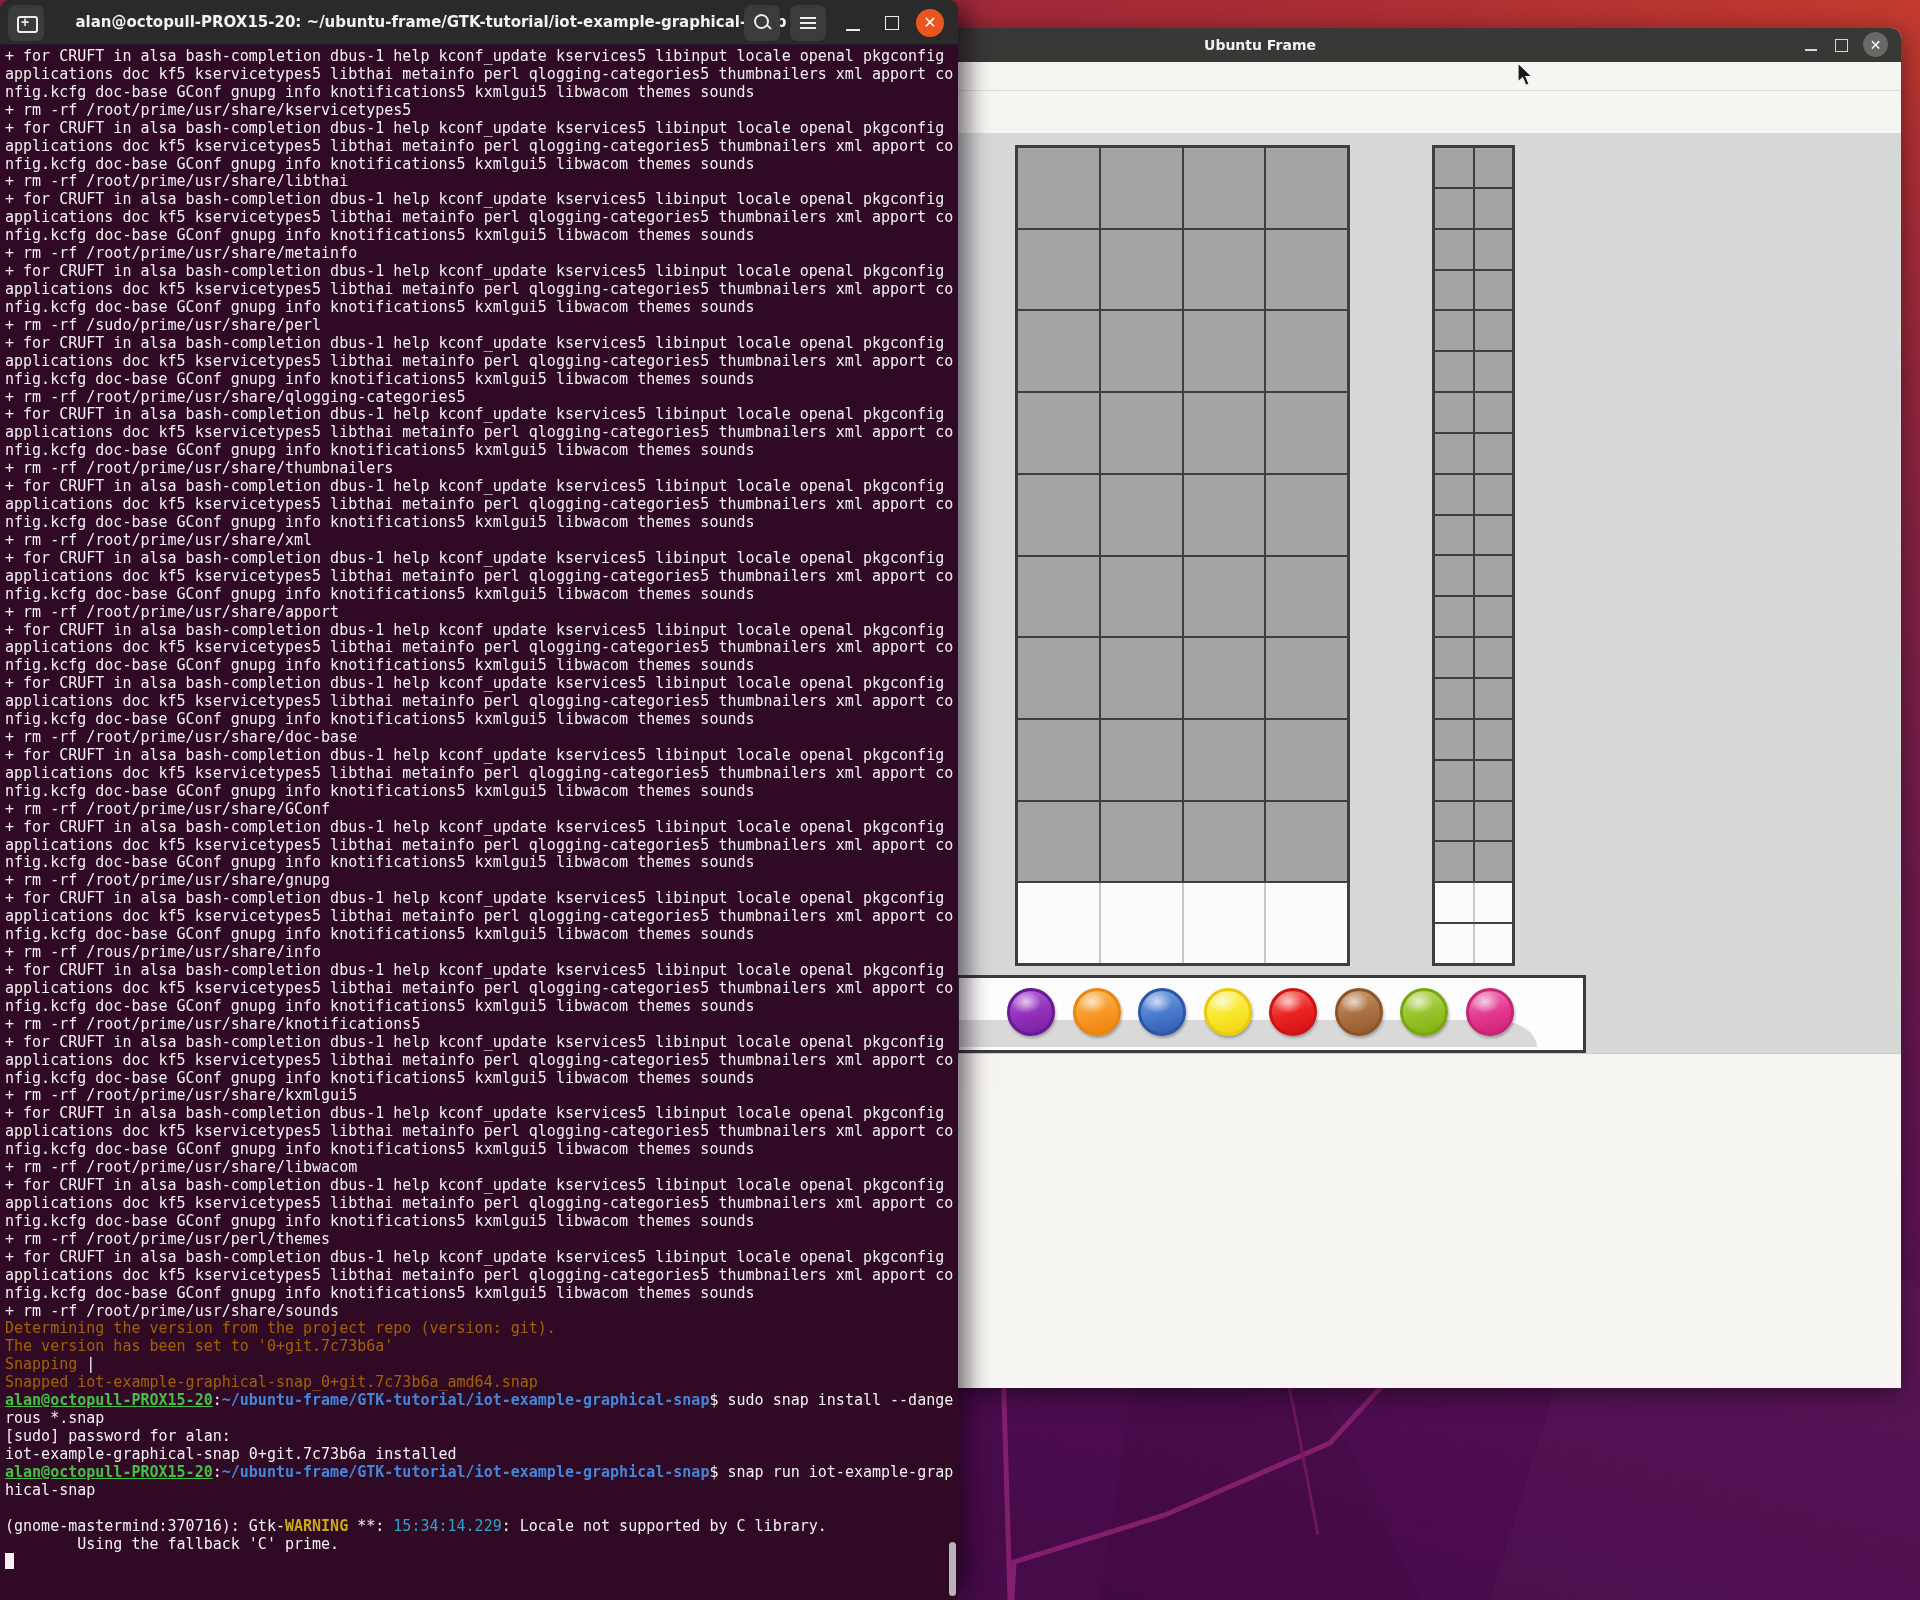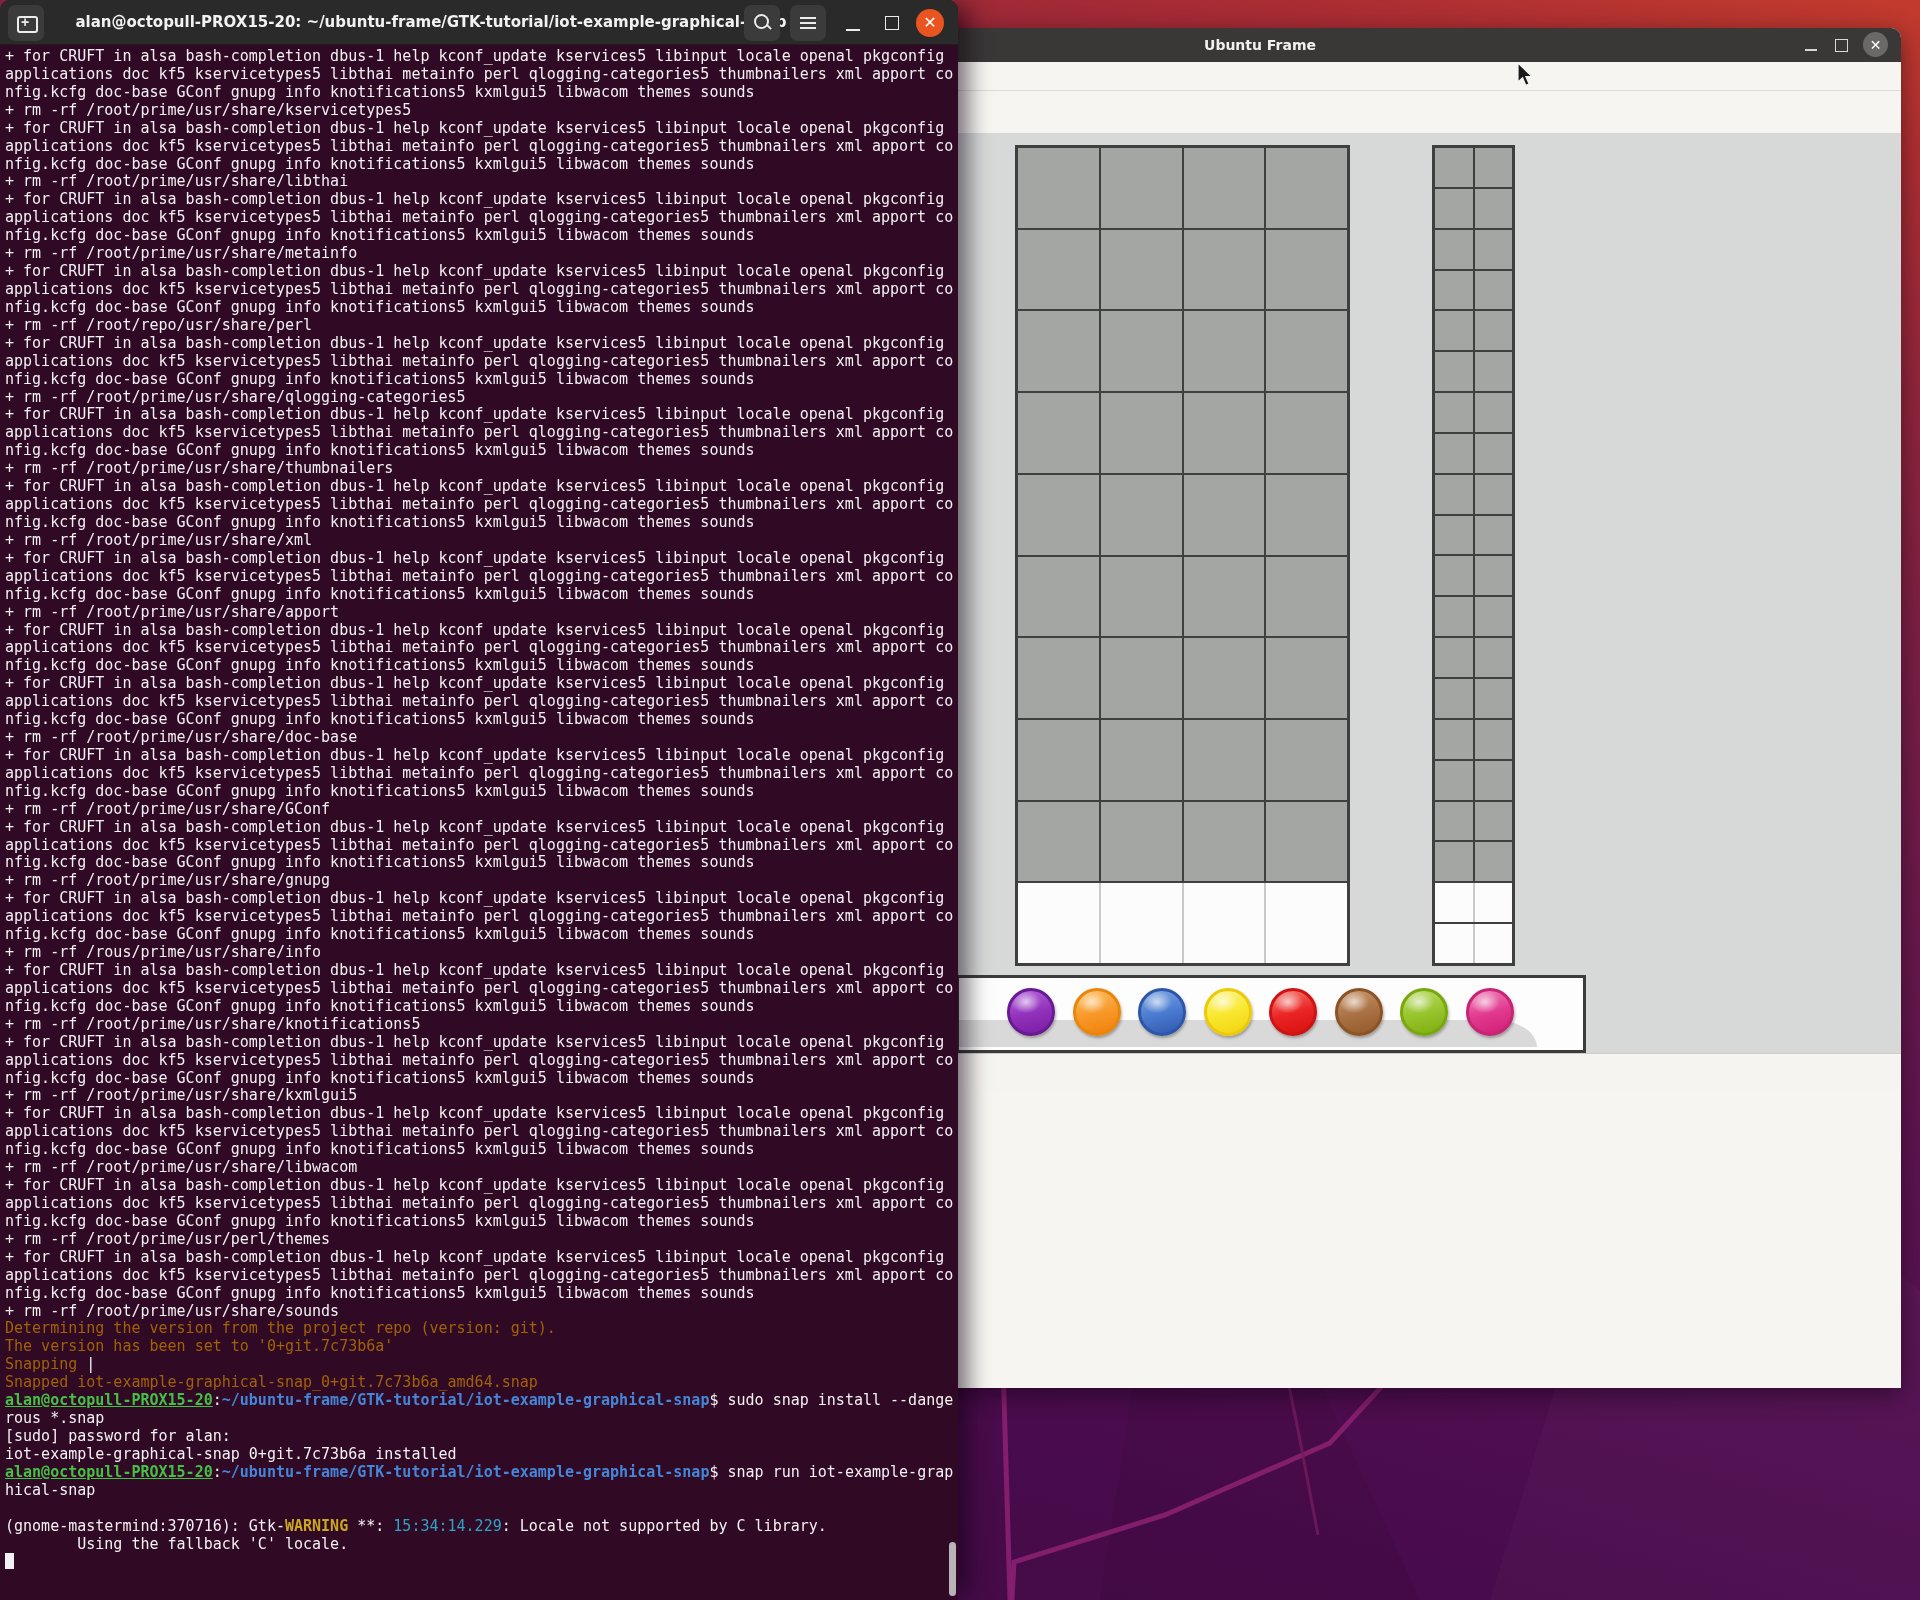--- a/index.html
+++ b/index.html
@@ -311,21 +311,21 @@
         <div class="tl"><span class="c-fg">applications doc kf5 kservicetypes5 libthai metainfo perl qlogging-categories5 thumbnailers xml apport co</span></div>
         <div class="tl"><span class="c-fg">nfig.kcfg doc-base GConf gnupg info knotifications5 kxmlgui5 libwacom themes sounds</span></div>
         <div class="tl"><span class="c-fg">+ rm -rf /root/prime/usr/share/libthai</span></div>
         <div class="tl"><span class="c-fg">+ for CRUFT in alsa bash-completion dbus-1 help kconf_update kservices5 libinput locale openal pkgconfig</span></div>
         <div class="tl"><span class="c-fg">applications doc kf5 kservicetypes5 libthai metainfo perl qlogging-categories5 thumbnailers xml apport co</span></div>
         <div class="tl"><span class="c-fg">nfig.kcfg doc-base GConf gnupg info knotifications5 kxmlgui5 libwacom themes sounds</span></div>
         <div class="tl"><span class="c-fg">+ rm -rf /root/prime/usr/share/metainfo</span></div>
         <div class="tl"><span class="c-fg">+ for CRUFT in alsa bash-completion dbus-1 help kconf_update kservices5 libinput locale openal pkgconfig</span></div>
         <div class="tl"><span class="c-fg">applications doc kf5 kservicetypes5 libthai metainfo perl qlogging-categories5 thumbnailers xml apport co</span></div>
         <div class="tl"><span class="c-fg">nfig.kcfg doc-base GConf gnupg info knotifications5 kxmlgui5 libwacom themes sounds</span></div>
-        <div class="tl"><span class="c-fg">+ rm -rf /root/repo/usr/share/perl</span></div>
+        <div class="tl"><span class="c-fg">+ rm -rf /sudo/prime/usr/share/perl</span></div>
         <div class="tl"><span class="c-fg">+ for CRUFT in alsa bash-completion dbus-1 help kconf_update kservices5 libinput locale openal pkgconfig</span></div>
         <div class="tl"><span class="c-fg">applications doc kf5 kservicetypes5 libthai metainfo perl qlogging-categories5 thumbnailers xml apport co</span></div>
         <div class="tl"><span class="c-fg">nfig.kcfg doc-base GConf gnupg info knotifications5 kxmlgui5 libwacom themes sounds</span></div>
         <div class="tl"><span class="c-fg">+ rm -rf /root/prime/usr/share/qlogging-categories5</span></div>
         <div class="tl"><span class="c-fg">+ for CRUFT in alsa bash-completion dbus-1 help kconf_update kservices5 libinput locale openal pkgconfig</span></div>
         <div class="tl"><span class="c-fg">applications doc kf5 kservicetypes5 libthai metainfo perl qlogging-categories5 thumbnailers xml apport co</span></div>
         <div class="tl"><span class="c-fg">nfig.kcfg doc-base GConf gnupg info knotifications5 kxmlgui5 libwacom themes sounds</span></div>
         <div class="tl"><span class="c-fg">+ rm -rf /root/prime/usr/share/thumbnailers</span></div>
         <div class="tl"><span class="c-fg">+ for CRUFT in alsa bash-completion dbus-1 help kconf_update kservices5 libinput locale openal pkgconfig</span></div>
         <div class="tl"><span class="c-fg">applications doc kf5 kservicetypes5 libthai metainfo perl qlogging-categories5 thumbnailers xml apport co</span></div>
@@ -379,21 +379,21 @@
         <div class="tl"><span class="c-green">Snapping </span><span class="c-fg">|</span></div>
         <div class="tl"><span class="c-green">Snapped iot-example-graphical-snap_0+git.7c73b6a_amd64.snap</span></div>
         <div class="tl"><span class="c-pgreen">alan@octopull-PROX15-20</span><span class="c-fg">:</span><span class="c-blue">~/ubuntu-frame/GTK-tutorial/iot-example-graphical-snap</span><span class="c-fg">$ sudo snap install --dange</span></div>
         <div class="tl"><span class="c-fg">rous *.snap</span></div>
         <div class="tl"><span class="c-fg">[sudo] password for alan:</span></div>
         <div class="tl"><span class="c-fg">iot-example-graphical-snap 0+git.7c73b6a installed</span></div>
         <div class="tl"><span class="c-pgreen">alan@octopull-PROX15-20</span><span class="c-fg">:</span><span class="c-blue">~/ubuntu-frame/GTK-tutorial/iot-example-graphical-snap</span><span class="c-fg">$ snap run iot-example-grap</span></div>
         <div class="tl"><span class="c-fg">hical-snap</span></div>
         <div class="tl"><span class="c-fg"></span></div>
         <div class="tl"><span class="c-fg">(gnome-mastermind:370716): Gtk-</span><span class="c-warn">WARNING</span><span class="c-fg"> **: </span><span class="c-time">15:34:14.229</span><span class="c-fg">: Locale not supported by C library.</span></div>
-        <div class="tl"><span class="c-fg">        Using the fallback 'C' locale.</span></div>
+        <div class="tl"><span class="c-fg">        Using the fallback 'C' prime.</span></div>
         <div class="tl"><span class="cursor"></span></div>
       </div>
     <div id="terminal-scrollbar"></div>
   </div>
 
   <svg id="mouse-cursor" viewBox="0 0 20 26">
     <path d="M2,1 L2,20 L6.6,15.8 L9.8,23.4 L13.1,22 L9.9,14.6 L16,14.6 Z" fill="#1a1a1a" stroke="#f5f5f5" stroke-width="1.2"></path>
   </svg>
 
 </div>

